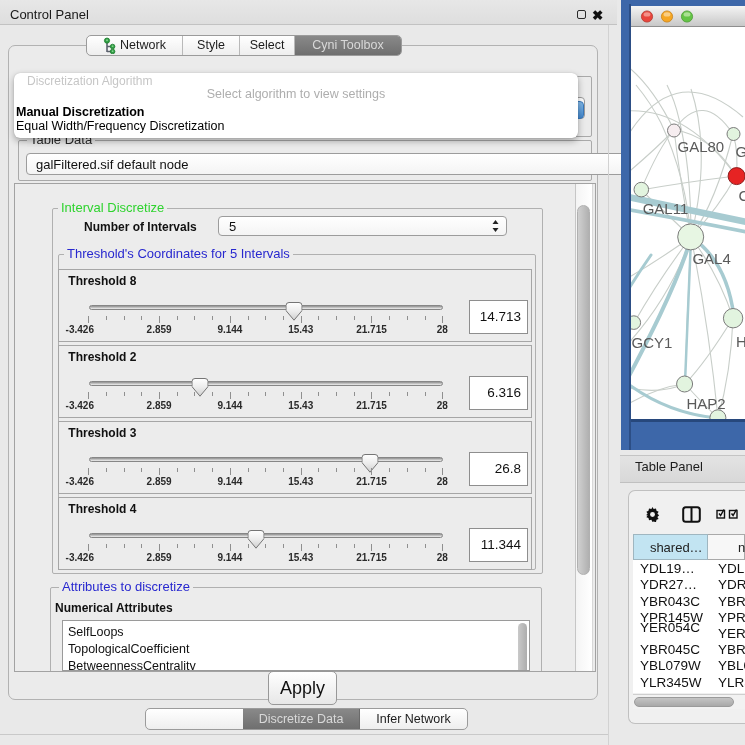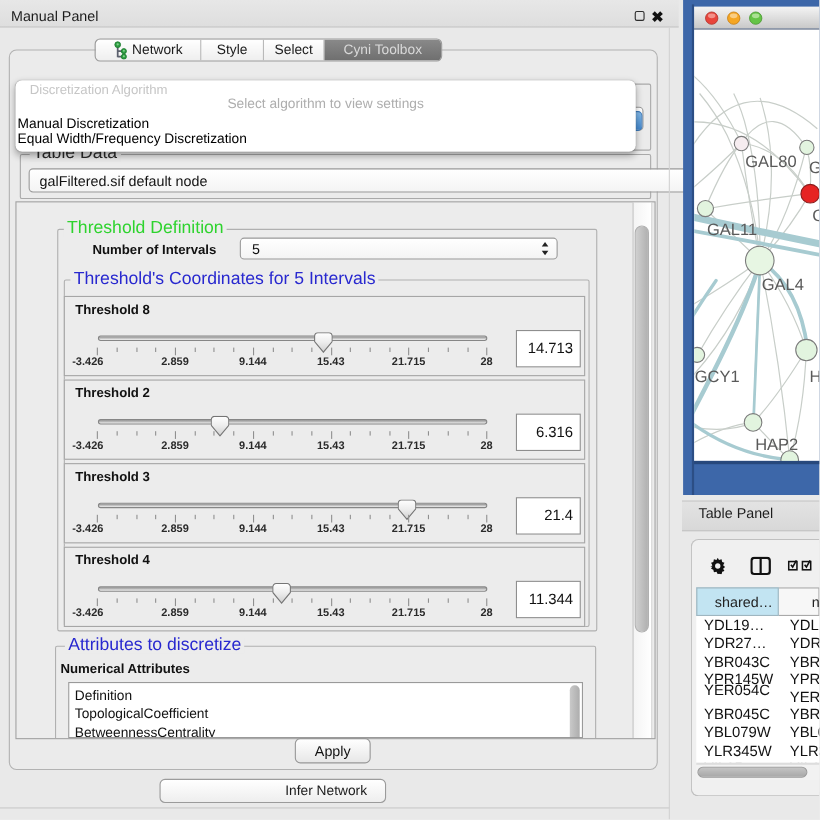--- a/index.html
+++ b/index.html
@@ -4,37 +4,37 @@
 <style>
 * { margin:0; padding:0; box-sizing:border-box; }
 html,body { width:745px; height:745px; overflow:hidden; }
 body { font-family:"Liberation Sans", sans-serif; background:#e9e9e9; position:relative; }
 .abs { position:absolute; }
 .seg { display:flex; border:1px solid #9b9b9b; border-radius:5px; background:linear-gradient(#ffffff,#eeeeee); overflow:hidden; height:21.5px; }
 .seg div { display:flex; align-items:center; justify-content:center; font-size:12.5px; color:#1c1c1c; border-right:1px solid #b9b9b9; }
 .seg div:last-child { border-right:none; }
 .seg .sel { background:linear-gradient(#898989,#6f6f6f); color:#d9d9d9; border-right:1px solid #6a6a6a; }
 .tbox { position:absolute; border:1px solid #a9a9a9; border-radius:2px; }
-.ttl { position:absolute; top:-8px; background:#e9e9e9; padding:0 3px; font-size:16px; line-height:14px; }
+.ttl { position:absolute; top:-8px; background:#e9e9e9; padding:0 3px; font-size:13px; line-height:14px; }
 .combo { position:absolute; background:linear-gradient(#ffffff,#f4f4f4); border:1px solid #9c9c9c; border-radius:4px; font-size:13px; color:#111; display:flex; align-items:center; }
 .arr { position:absolute; right:7px; top:50%; transform:translateY(-50%); width:7px; }
 .thr { position:absolute; left:43.3px; width:474px; height:73px; border:1px solid #a6a6a6; background:#ececec; }
 .thr b { position:absolute; left:9px; top:4px; font-size:12px; color:#111; }
 .track { position:absolute; left:29.7px; top:35.5px; width:354px; height:5px; border:1px solid #868686; border-radius:3px; background:linear-gradient(#8e8e8e,#d9d9d9 75%,#ededed); }
 .vbox { position:absolute; left:409.7px; top:30px; width:59px; height:34px; background:#fff; border:1px solid #8e8e8e; font-size:13.5px; color:#111; display:flex; align-items:center; justify-content:flex-end; padding-right:6px; }
 .tlbl { position:absolute; top:54px; font-size:10px; font-weight:bold; color:#2a2a2a; transform:translateX(-50%); }
 .thumb { position:absolute; top:-4.5px; width:17px; height:19px; transform:translateX(-50%); }
 .row { font-size:13px; color:#111; position:absolute; }
 #tablerows .row { font-size:13.5px; }
 </style>
 </head>
 <body>
 
 <div class="abs" style="left:0;top:0;width:617px;height:25px;background:linear-gradient(#e7e7e7,#dedede);border-bottom:1px solid #c2c2c2;"></div>
-<div class="abs" style="left:10px;top:6.5px;font-size:13px;color:#1a1a1a;">Manual Panel</div>
+<div class="abs" style="left:10px;top:6.5px;font-size:13px;color:#1a1a1a;">Control Panel</div>
 <div class="abs" style="left:577px;top:10px;width:9px;height:9px;border:1.6px solid #2b2b2b;border-radius:2px;"></div>
 <div class="abs" style="left:592px;top:7px;font-size:13.5px;font-weight:bold;color:#111;">✖</div>
 
 <div class="abs" style="left:8px;top:45px;width:590px;height:655px;border:1px solid #b2b2b2;border-radius:7px;background:#ebebeb;"></div>
 
 <div class="seg abs" style="left:86px;top:34.5px;">
   <div style="width:96px;"><svg width="13" height="17" viewBox="0 0 13 17" style="margin-right:4px;">
         <path d="M4 4 V15 M4 9.5 H9 M4 14.5 H9" stroke="#5c616e" stroke-width="1.6" fill="none"></path>
         <circle cx="4" cy="3.6" r="2.6" fill="#2f9e43" stroke="#1e7c30" stroke-width="0.8"></circle>
         <circle cx="9.6" cy="9.5" r="2.3" fill="#2f9e43" stroke="#1e7c30" stroke-width="0.8"></circle>
@@ -50,21 +50,21 @@
 
 <div class="tbox" style="left:18px;top:76px;width:574px;height:61px;"></div>
 
 <div class="combo" style="left:26px;top:97px;width:559px;height:22px;"></div>
 <div class="abs" style="left:568px;top:100.5px;width:16px;height:18.5px;background:linear-gradient(#82b9e9,#4287cd);border:1px solid #3a7abd;border-radius:4px;"></div>
 <div class="abs" style="left:572px;top:102px;color:#fff;font-size:7px;line-height:8px;">▲<br>▼</div>
 
 <div class="abs" style="left:14px;top:73px;width:564px;height:65px;background:#fff;border-radius:6px;box-shadow:0 3px 7px rgba(0,0,0,0.32), 0 0 1px rgba(0,0,0,0.25);z-index:50;"></div>
 <div class="abs" style="left:27px;top:74px;font-size:12px;color:#c6c6c6;z-index:51;">Discretization Algorithm</div>
 <div class="abs" style="left:0;top:87px;width:592px;text-align:center;font-size:12.5px;color:#aeaeae;z-index:51;">Select algorithm to view settings</div>
-<div class="abs" style="left:16px;top:105px;font-size:12.5px;font-weight:normal;color:#000;z-index:51;">Manual Discretization</div>
+<div class="abs" style="left:16px;top:105px;font-size:12.5px;font-weight:bold;color:#000;z-index:51;">Manual Discretization</div>
 <div class="abs" style="left:16px;top:119px;font-size:12.5px;color:#000;z-index:51;text-align:right;">Equal Width/Frequency Discretization</div>
 
 <div class="tbox" style="left:18px;top:140px;width:574px;height:41px;">
     <span class="ttl" style="left:8px;color:#2a2a2a;">Table Data</span>
   </div>
 <div class="combo" style="left:26px;top:153px;width:632px;height:22px;">
     <span style="padding-left:9px;">galFiltered.sif default node</span>
   <svg class="arr" width="7" height="12" viewBox="0 0 7 12">
       <path d="M3.5 0 L6.5 4 L0.5 4 Z" fill="#222"></path>
       <path d="M3.5 12 L6.5 8 L0.5 8 Z" fill="#222"></path>
@@ -75,21 +75,21 @@
 <svg width="0" height="0">
       <defs>
         <linearGradient id="thg" x1="0" y1="0" x2="0" y2="1">
           <stop offset="0" stop-color="#ffffff"></stop>
           <stop offset="0.5" stop-color="#ececec"></stop>
           <stop offset="1" stop-color="#cfcfcf"></stop>
         </linearGradient>
       </defs>
     </svg>
 <div class="tbox" style="left:37px;top:24px;width:491px;height:366px;border-color:#b0b0b0;">
-      <span class="ttl" style="left:5px;color:#2ed32e;background:#ececec;">Threshold Definition</span>
+      <span class="ttl" style="left:5px;color:#2ed32e;background:#ececec;">Interval Discretize</span>
     </div>
 <div class="abs" style="left:69px;top:36px;font-size:12px;font-weight:bold;color:#111;">Number of Intervals</div>
 <div class="combo" style="left:203px;top:32px;width:289px;height:20px;">
       <span style="padding-left:10px;">5</span>
       <svg class="arr" width="7" height="12" viewBox="0 0 7 12">
         <path d="M3.5 0 L6.5 4 L0.5 4 Z" fill="#222"></path>
         <path d="M3.5 12 L6.5 8 L0.5 8 Z" fill="#222"></path>
       </svg>
     </div>
 <div class="tbox" style="left:43px;top:70px;width:478px;height:316px;border-color:#b0b0b0;">
@@ -194,21 +194,21 @@
       <div style="position:absolute;left:329.9px;top:46.5px;width:1px;height:4px;background:#8f8f8f;"></div>
       <div style="position:absolute;left:347.6px;top:46.5px;width:1px;height:4px;background:#8f8f8f;"></div>
       <div style="position:absolute;left:365.3px;top:46.5px;width:1px;height:4px;background:#8f8f8f;"></div>
       <div style="position:absolute;left:383.0px;top:46.5px;width:1px;height:7px;background:#8f8f8f;"></div>
 <span class="tlbl" style="left:20.5px;">-3.426</span>
       <span class="tlbl" style="left:99.8px;">2.859</span>
       <span class="tlbl" style="left:170.6px;">9.144</span>
       <span class="tlbl" style="left:241.4px;">15.43</span>
       <span class="tlbl" style="left:312.2px;">21.715</span>
       <span class="tlbl" style="left:383.0px;">28</span>
-<div class="vbox">21.4</div>
+<div class="vbox">26.8</div>
 </div>
 <div class="thr" style="top:312.5px;">
 <b>Threshold 4</b>
 <div class="track">
         <svg class="thumb" style="left:166.4px;" width="17" height="19" viewBox="0 0 17 19">
           <path d="M3.5 0.5 H13.5 A3 3 0 0 1 16.5 3.5 V8.6 L8.5 18.2 L0.5 8.6 V3.5 A3 3 0 0 1 3.5 0.5 Z" fill="url(#thg)" stroke="#757575" stroke-width="1"></path>
         </svg>
       </div>
 <div style="position:absolute;left:29.0px;top:46.5px;width:1px;height:7px;background:#8f8f8f;"></div>
       <div style="position:absolute;left:46.7px;top:46.5px;width:1px;height:4px;background:#8f8f8f;"></div>
@@ -237,33 +237,34 @@
       <span class="tlbl" style="left:241.4px;">15.43</span>
       <span class="tlbl" style="left:312.2px;">21.715</span>
       <span class="tlbl" style="left:383.0px;">28</span>
 <div class="vbox">11.344</div>
 </div>
 <div class="tbox" style="left:35px;top:403px;width:492px;height:90px;border-color:#b0b0b0;">
       <span class="ttl" style="left:8px;color:#2828cf;background:#ececec;">Attributes to discretize</span>
     </div>
 <div class="abs" style="left:40px;top:417px;font-size:12px;font-weight:bold;color:#111;">Numerical Attributes</div>
 <div class="abs" style="left:47px;top:436px;width:468px;height:51px;background:#fff;border:1px solid #9a9a9a;overflow:hidden;font-size:12.5px;">
-<div class="row" style="left:5px;top:4px;font-size:12.5px;">Definition</div>
+<div class="row" style="left:5px;top:4px;font-size:12.5px;">SelfLoops</div>
 <div class="row" style="left:5px;top:21.2px;font-size:12.5px;">TopologicalCoefficient</div>
 <div class="row" style="left:5px;top:38.4px;font-size:12.5px;">BetweennessCentrality</div>
 <div style="position:absolute;right:2.5px;top:2px;width:9px;height:60px;background:linear-gradient(to right,#c9c9c9,#adadad);border-radius:5px;"></div>
 </div>
 <div class="abs" style="left:560px;top:0;width:18px;height:487px;background:linear-gradient(to right,#f4f4f4,#ffffff);border-left:1px solid #c6c6c6;border-right:1px solid #d8d8d8;"></div>
 <div class="abs" style="left:562px;top:21px;width:13px;height:370px;background:linear-gradient(to right,#d0d0d0,#b0b0b0);border:1px solid #b0b0b0;border-radius:7px;"></div>
 </div>
 
-<div class="abs" style="left:268px;top:671px;width:69px;height:23px;border:1px solid #989898;border-radius:5px;background:linear-gradient(#ffffff,#e7e7e7);display:flex;align-items:center;justify-content:center;font-size:13px;color:#111;">Apply</div>
+<div class="abs" style="left:268px;top:671px;width:69px;height:34px;border:1px solid #989898;border-radius:5px;background:linear-gradient(#ffffff,#e7e7e7);display:flex;align-items:center;justify-content:center;font-size:18px;color:#111;">Apply</div>
 
 <div class="seg abs" style="left:145px;top:708px;">
   <div style="width:97px;margin-top:48px;">Impute Data</div>
+  <div class="sel" style="width:117px;">Discretize Data</div>
   <div style="width:107px;">Infer Network</div>
 </div>
 <div class="abs" style="left:0;top:734px;width:609px;height:1px;background:#c9c9c9;"></div>
 <div class="abs" style="left:608px;top:25px;width:1px;height:720px;background:#d2d2d2;"></div>
 
 <div class="abs" style="left:621px;top:0;width:124px;height:450px;background:#3d67a9;"></div>
 <div class="abs" style="left:629px;top:4px;width:2px;height:446px;background:#2c4e85;"></div>
 <div class="abs" style="left:631px;top:6px;width:114px;height:21px;background:linear-gradient(#f4f4f4,#c8c8c8);border-bottom:1px solid #8f8f8f;"></div>
 <svg class="abs" style="left:631px;top:6px;" width="114" height="21" viewBox="0 0 114 21">
   <circle cx="16" cy="10.5" r="5.6" fill="#e8453c" stroke="#b33830" stroke-width="0.8"></circle>

